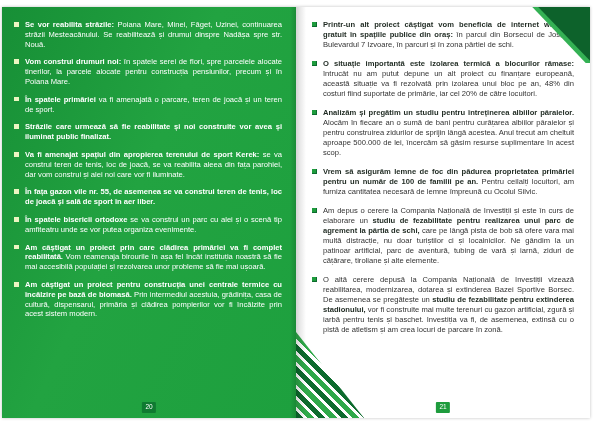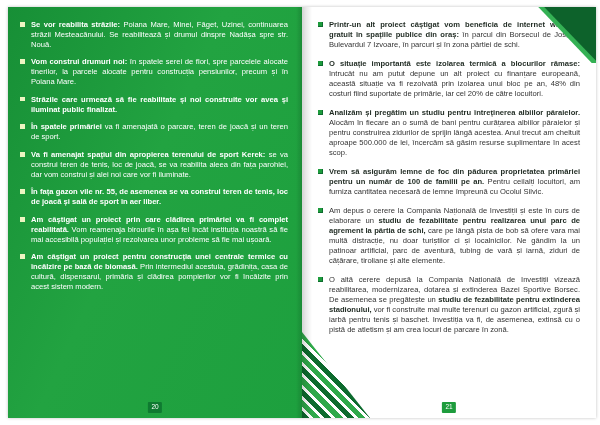--- a/index.html
+++ b/index.html
@@ -1,20 +1,20 @@
 <!DOCTYPE html>
 <html><head>
 <meta charset="utf-8">
 <style>
   html,body{margin:0;padding:0;}
   body{
     width:600px;height:425px;background:#ffffff;overflow:hidden;
     font-family:"Liberation Sans", sans-serif;position:relative;
   }
-  .spread{position:absolute;left:8px;top:7px;width:588px;height:411px;display:flex;box-shadow:0 0 3px rgba(0,0,0,.25);}
+  .spread{position:absolute;left:2px;top:7px;width:588px;height:411px;display:flex;box-shadow:0 0 3px rgba(0,0,0,.25);}
   .page{width:50%;height:100%;position:relative;box-sizing:border-box;overflow:hidden;}
   .page-left{
     background:linear-gradient(115deg,#178f36 0%,#22a341 45%,#1da03e 100%);
     color:#ffffff;padding:13px 14px 16px 12px;
   }
   .page-right{background:#ffffff;color:#333333;padding:13px 16px 16px 16px;}
   ul.blist{list-style:none;margin:0;padding:0;}
   ul.blist li{position:relative;padding-left:11px;text-align:justify;}
   .page-left  ul.blist li{font-size:7.6px;line-height:9.8px;margin-bottom:8px;}
   .page-right ul.blist li{font-size:7.6px;line-height:10px;margin-bottom:9px;}
@@ -65,33 +65,37 @@
       <li>
         <span class="sq sq-left"></span>
         <span class="txt"><span></span><span class="seg-b">Se vor reabilita străzile:</span><span> Poiana Mare, Minei, Făget, Uzinei, continuarea străzii Mesteacănului. Se reabilitează și drumul dinspre Nadășa spre str. Nouă.</span></span>
       </li>
       <li>
         <span class="sq sq-left"></span>
         <span class="txt"><span></span><span class="seg-b">Vom construi drumuri noi:</span><span> în spatele serei de flori, spre parcelele alocate tinerilor, la parcele alocate pentru construcția pensiunilor, precum și în Poiana Mare.</span></span>
       </li>
       <li>
         <span class="sq sq-left"></span>
-        <span class="txt"><span></span><span class="seg-b">Străzile care urmează să fie reabilitate și noi construite vor avea și iluminat public finalizat.</span><span></span></span>
+        <span class="txt"><span></span><span class="seg-b">În spatele primăriei</span><span> va fi amenajată o parcare, teren de joacă și un teren de sport.</span></span>
       </li>
       <li>
         <span class="sq sq-left"></span>
-        <span class="txt"><span></span><span class="seg-b">În spatele primăriei</span><span> va fi amenajată o parcare, teren de joacă și un teren de sport.</span></span>
+        <span class="txt"><span></span><span class="seg-b">Străzile care urmează să fie reabilitate și noi construite vor avea și iluminat public finalizat.</span><span></span></span>
       </li>
       <li>
         <span class="sq sq-left"></span>
         <span class="txt"><span></span><span class="seg-b">Va fi amenajat spațiul din apropierea terenului de sport Kerek:</span><span> se va construi teren de tenis, loc de joacă, se va reabilita aleea din fața parohiei, dar vom construi și alei noi care vor fi iluminate.</span></span>
       </li>
       <li>
         <span class="sq sq-left"></span>
         <span class="txt"><span></span><span class="seg-b">În fața gazon vile nr. 55, de asemenea se va construi teren de tenis, loc de joacă și sală de sport în aer liber.</span><span></span></span>
+      </li>
+      <li>
+        <span class="sq sq-left"></span>
+        <span class="txt"><span></span><span class="seg-b">În spatele bisericii ortodoxe</span><span> se va construi un parc cu alei și o scenă tip amfiteatru unde se vor putea organiza evenimente.</span></span>
       </li>
       <li>
         <span class="sq sq-left"></span>
         <span class="txt"><span></span><span class="seg-b">Am câștigat un proiect prin care clădirea primăriei va fi complet reabilitată.</span><span> Vom reamenaja birourile în așa fel încât instituția noastră să fie mai accesibilă populației și rezolvarea unor probleme să fie mai ușoară.</span></span>
       </li>
       <li>
         <span class="sq sq-left"></span>
         <span class="txt"><span></span><span class="seg-b">Am câștigat un proiect pentru construcția unei centrale termice cu încălzire pe bază de biomasă.</span><span> Prin intermediul acestuia, grădinița, casa de cultură, dispensarul, primăria și clădirea pompierilor vor fi încălzite prin acest sistem modern.</span></span>
       </li>
     </ul>

